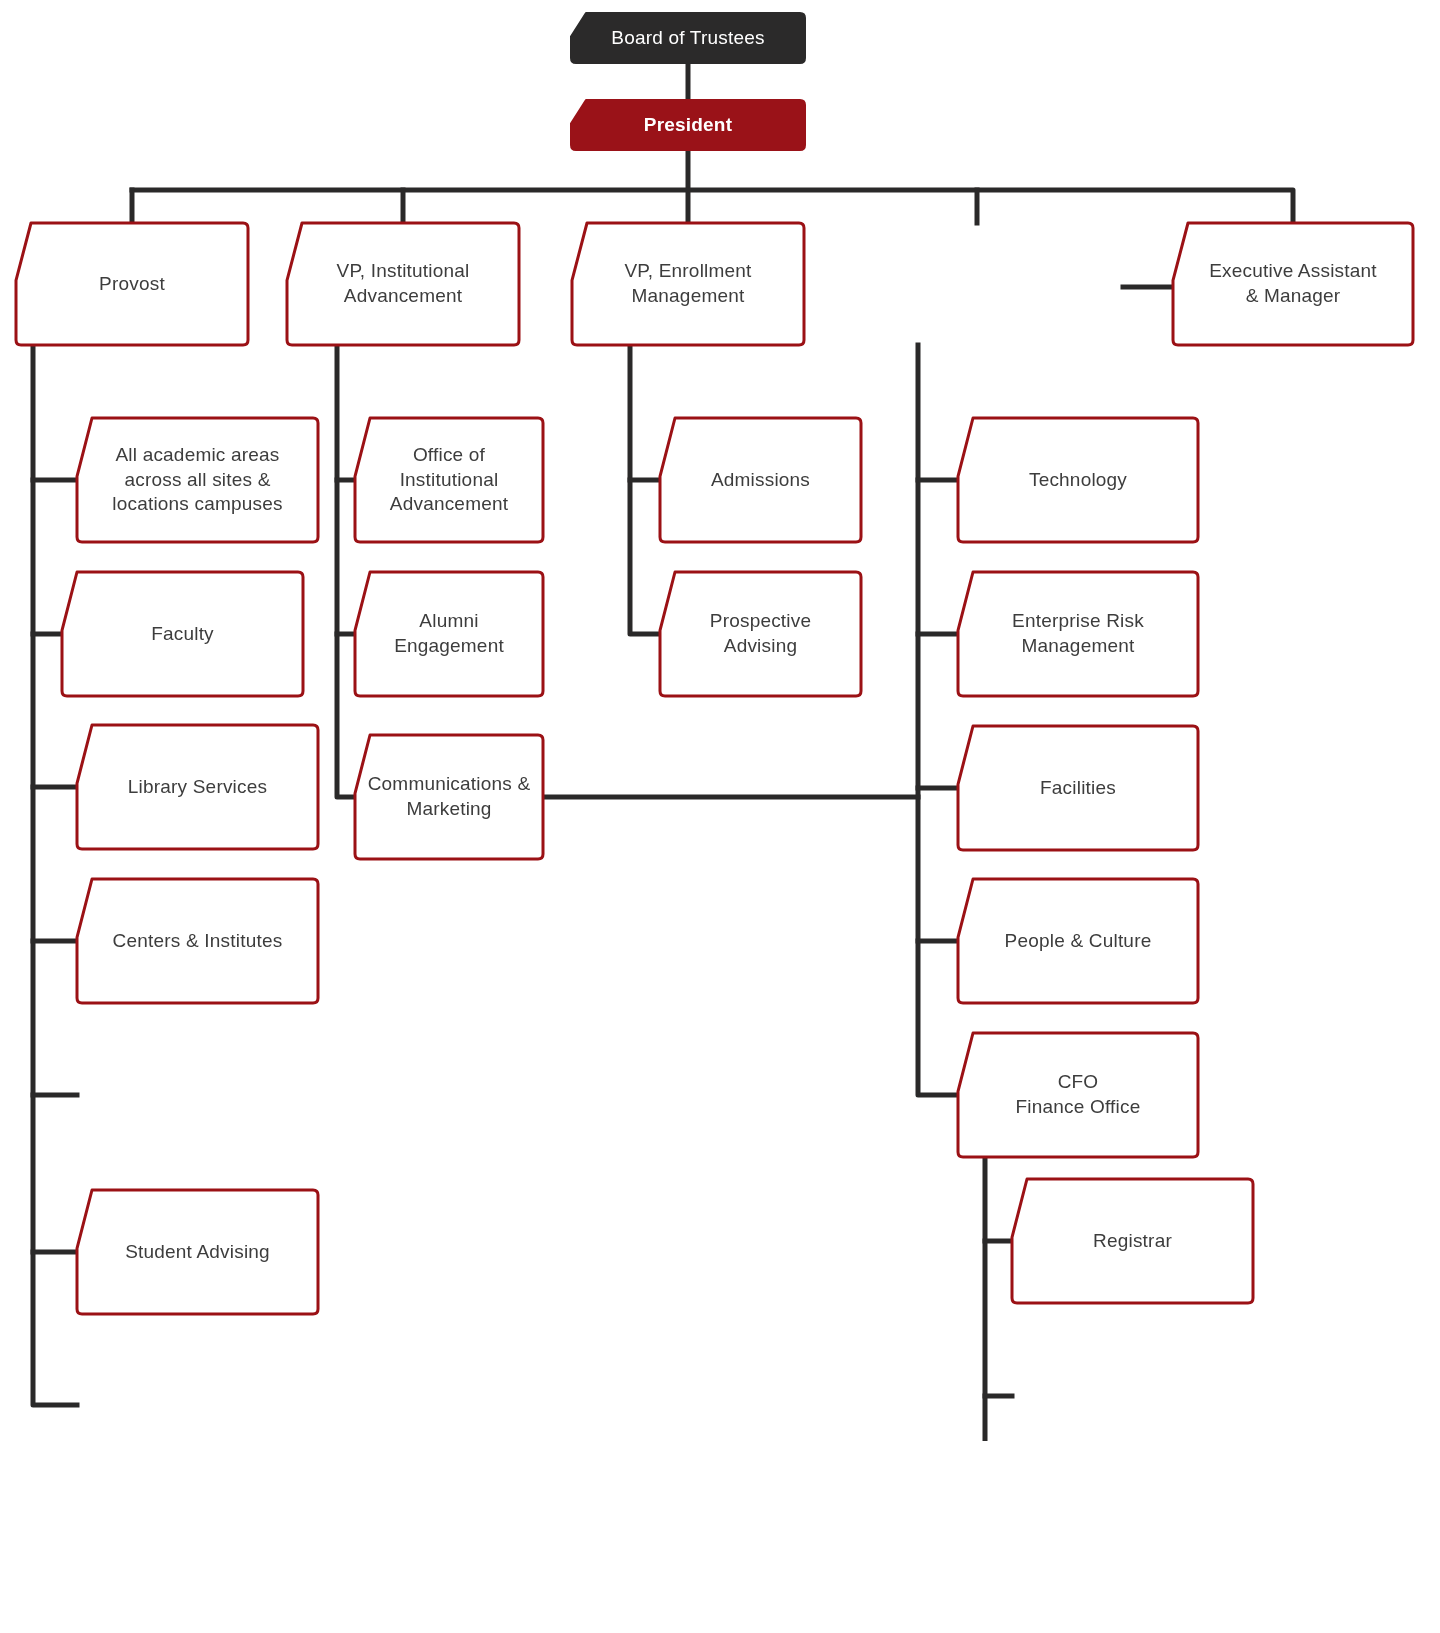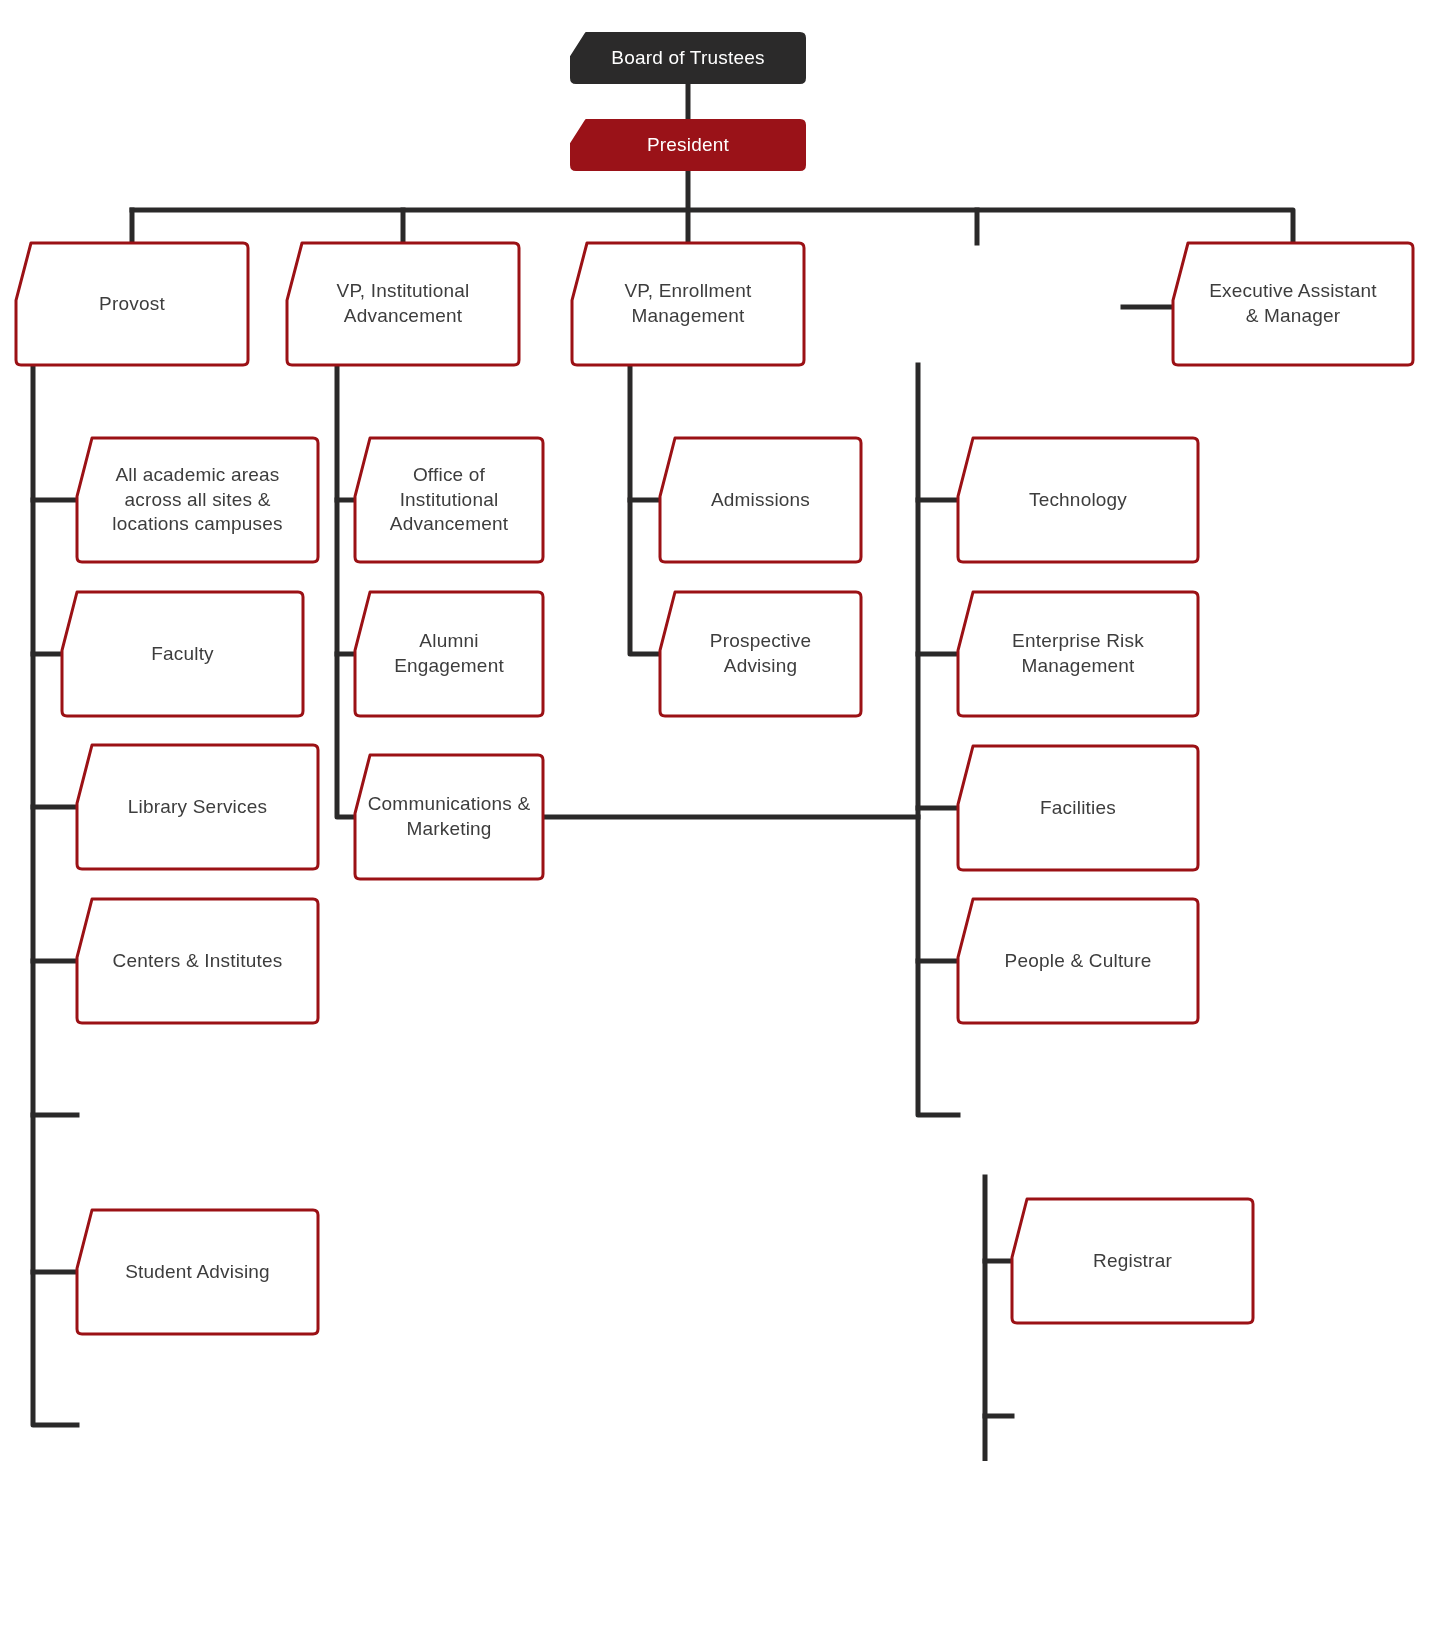--- a/index.html
+++ b/index.html
@@ -2,21 +2,20 @@
 <html style="--red: #9b1115; --pres: #9a1218; --dark: #2b2a2a; --line: #2a2929; --txt: #3d3d3d;"><head>
 <meta charset="utf-8">
 <style>
   html,body{margin:0;padding:0;background:#ffffff;}
   .canvas{
     position:relative;
     width:1440px;height:1441px;
     background:#ffffff;
     font-family:"Liberation Sans", "DejaVu Sans", sans-serif;
     overflow:hidden;
-    margin-top:20px;
   }
   #connectors{
     position:absolute;left:0;top:0;z-index:0;
   }
   #connectors path{
     fill:none;
     stroke:var(--line,#2a2929);
     stroke-width:5;
     stroke-linejoin:round;
     stroke-linecap:square;
@@ -52,21 +51,21 @@
     z-index:1;
     text-align:center;
     font-size:19px;
     line-height:1.3;
     color:var(--txt,#3d3d3d);
     white-space:pre-line;
     padding:4px 8px;
     letter-spacing:0.2px;
   }
   .node.dark .lbl{color:#ffffff;}
-  .node.president .lbl{color:#ffffff;font-weight:normal;}
+  .node.president .lbl{color:#ffffff;font-weight:bold;}
 </style>
 </head>
 <body>
 
 <div class="canvas">
 
   <svg id="connectors" width="1440" height="1633" viewBox="0 0 1440 1633">
 
     <path d="M688 62 V100"></path>
     <path d="M688 150 V223"></path>
@@ -235,20 +234,27 @@
         <path d="M 15 0 H 235 Q 240 0 240 5 V 119 Q 240 124 235 124 H 5 Q 0 124 0 119 V 58.279999999999994 Z" stroke-linejoin="round"></path>
       </svg>
     <span class="lbl">Facilities</span>
   </div>
   <div class="node" style="left:958px;top:879px;width:240px;height:124px">
       <svg viewBox="0 0 240 124" preserveAspectRatio="none" class="shape">
         <path d="M 15 0 H 235 Q 240 0 240 5 V 119 Q 240 124 235 124 H 5 Q 0 124 0 119 V 58.279999999999994 Z" stroke-linejoin="round"></path>
       </svg>
     <span class="lbl">People &amp; Culture</span>
   </div>
+  <div class="node" style="left:958px;top:1033px;width:240px;height:124px">
+      <svg viewBox="0 0 240 124" preserveAspectRatio="none" class="shape">
+        <path d="M 15 0 H 235 Q 240 0 240 5 V 119 Q 240 124 235 124 H 5 Q 0 124 0 119 V 58.279999999999994 Z" stroke-linejoin="round"></path>
+      </svg>
+    <span class="lbl">CFO
+Finance Office</span>
+  </div>
 
   <div class="node" style="left:1012px;top:1179px;width:241px;height:124px">
       <svg viewBox="0 0 241 124" preserveAspectRatio="none" class="shape">
         <path d="M 15 0 H 236 Q 241 0 241 5 V 119 Q 241 124 236 124 H 5 Q 0 124 0 119 V 58.279999999999994 Z" stroke-linejoin="round"></path>
       </svg>
     <span class="lbl">Registrar</span>
   </div>
   <div class="node" style="left:1012px;top:1488px;width:241px;height:124px">
       <svg viewBox="0 0 241 124" preserveAspectRatio="none" class="shape">
         <path d="M 15 0 H 236 Q 241 0 241 5 V 119 Q 241 124 236 124 H 5 Q 0 124 0 119 V 58.279999999999994 Z" stroke-linejoin="round"></path>

